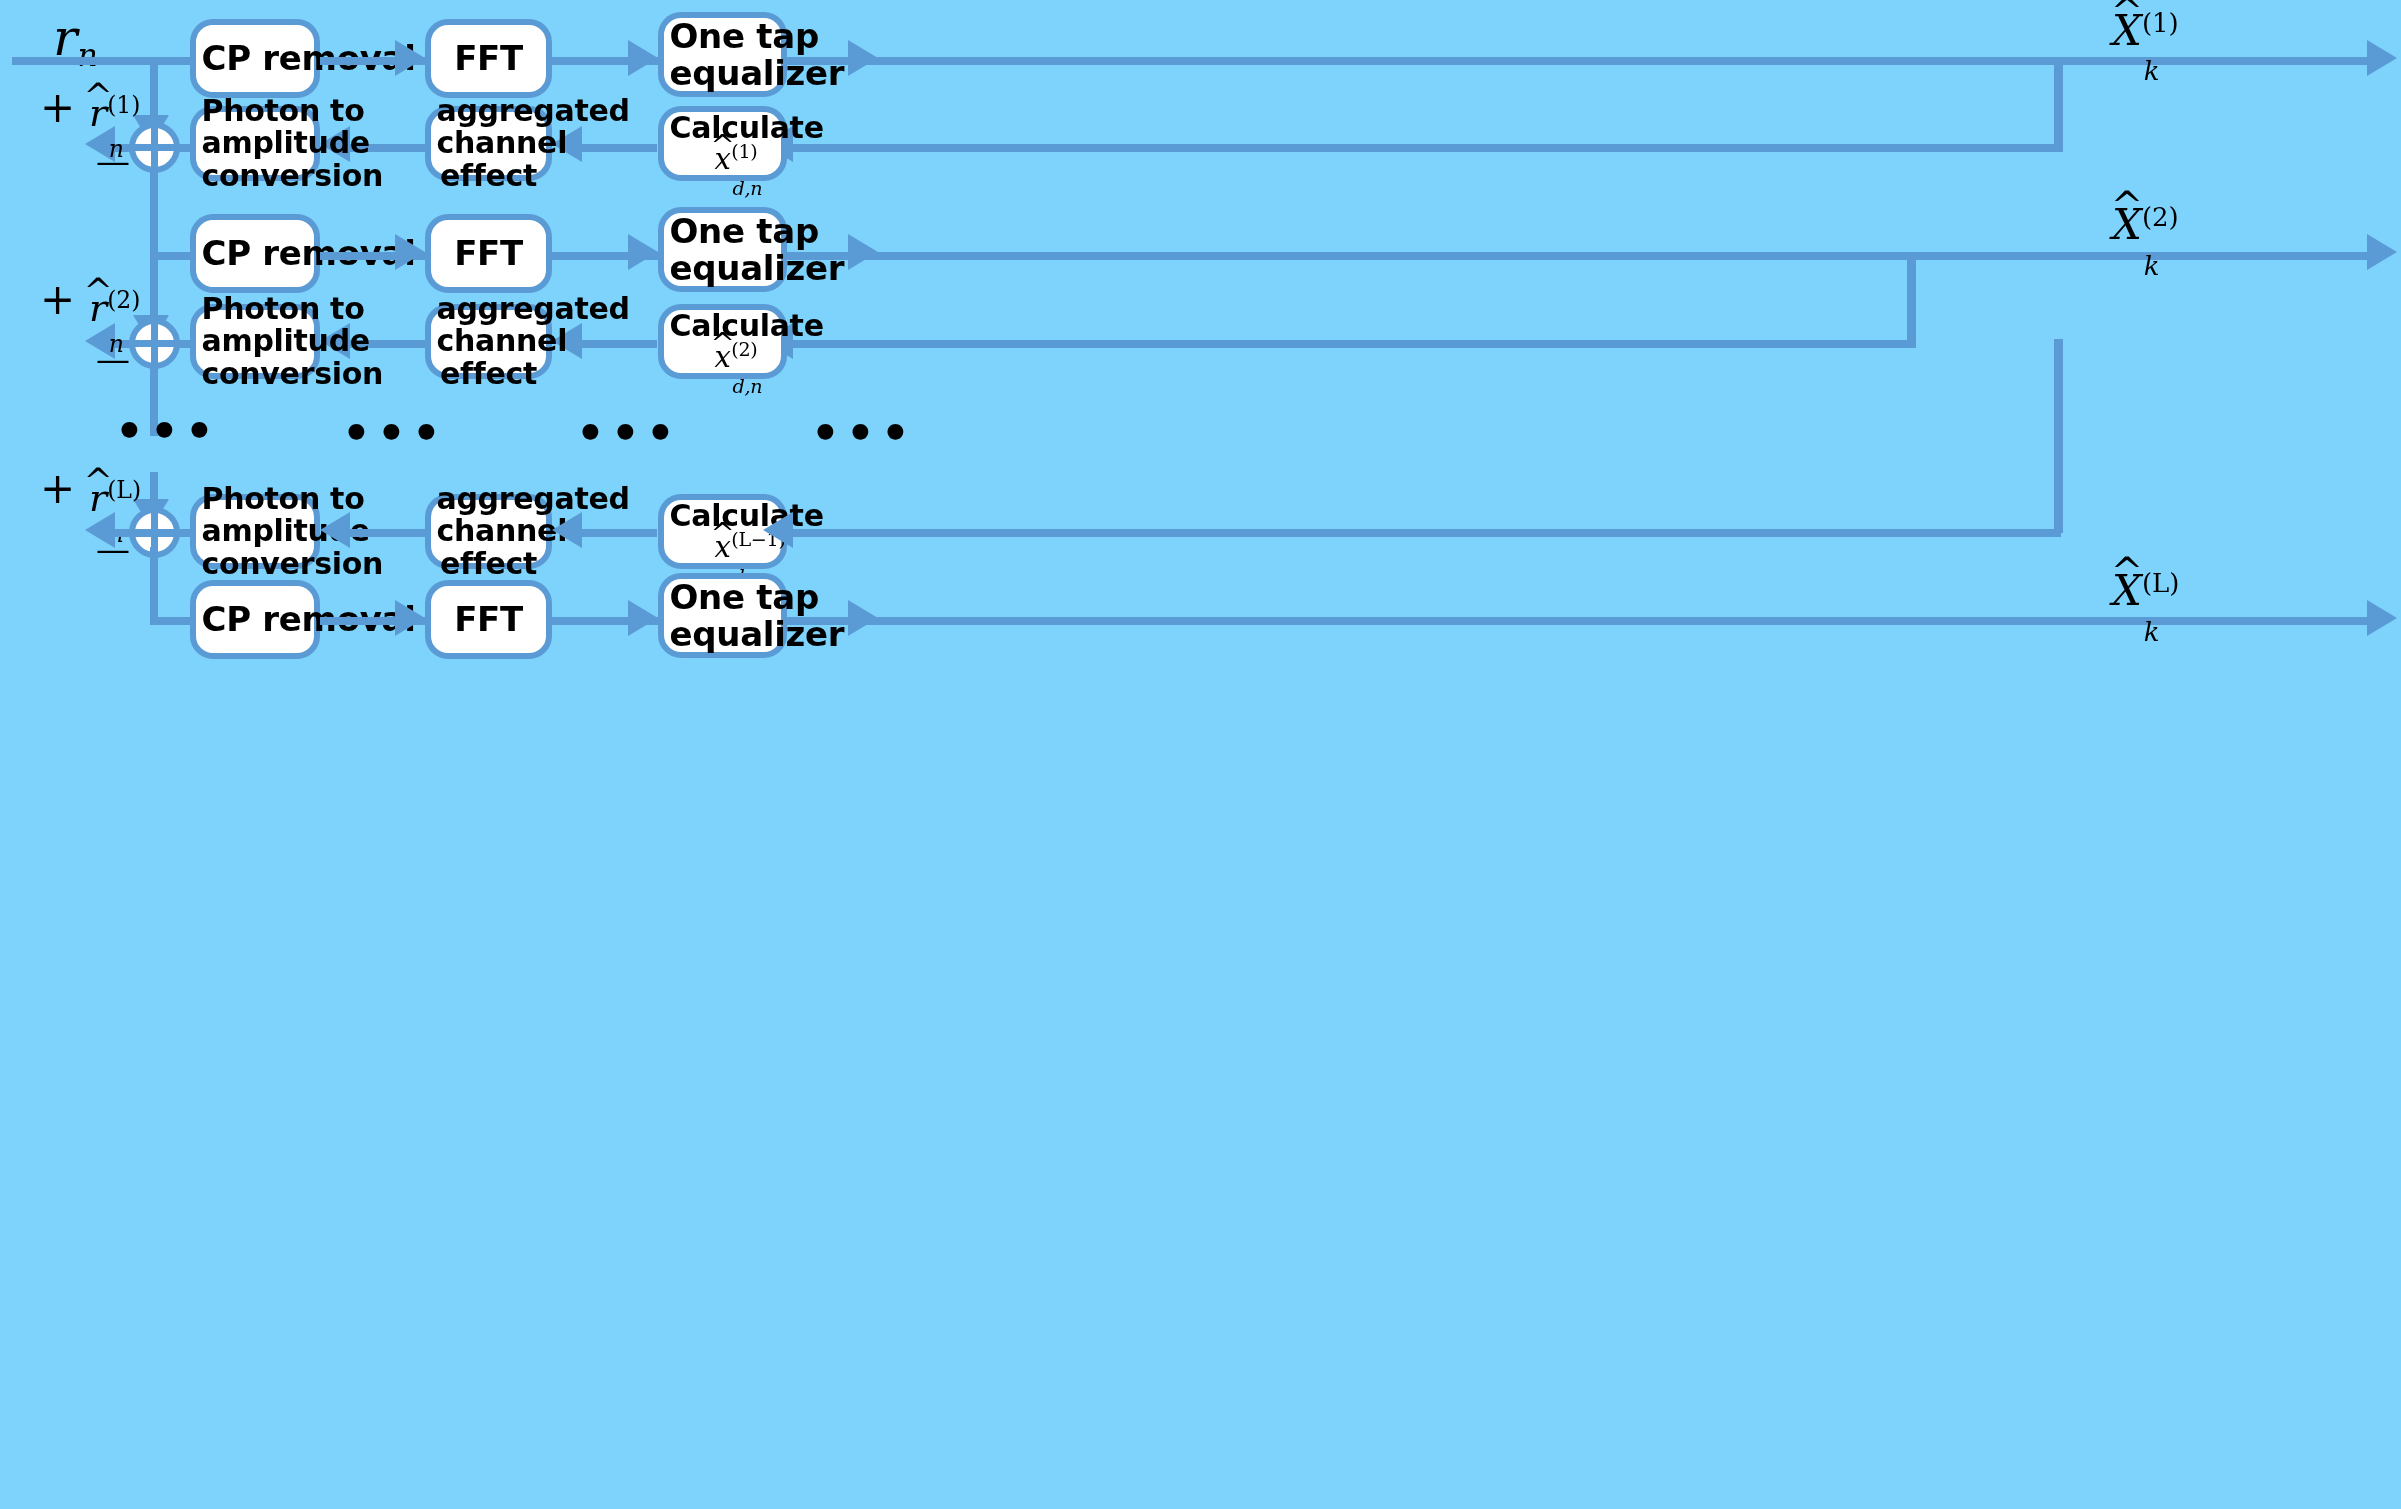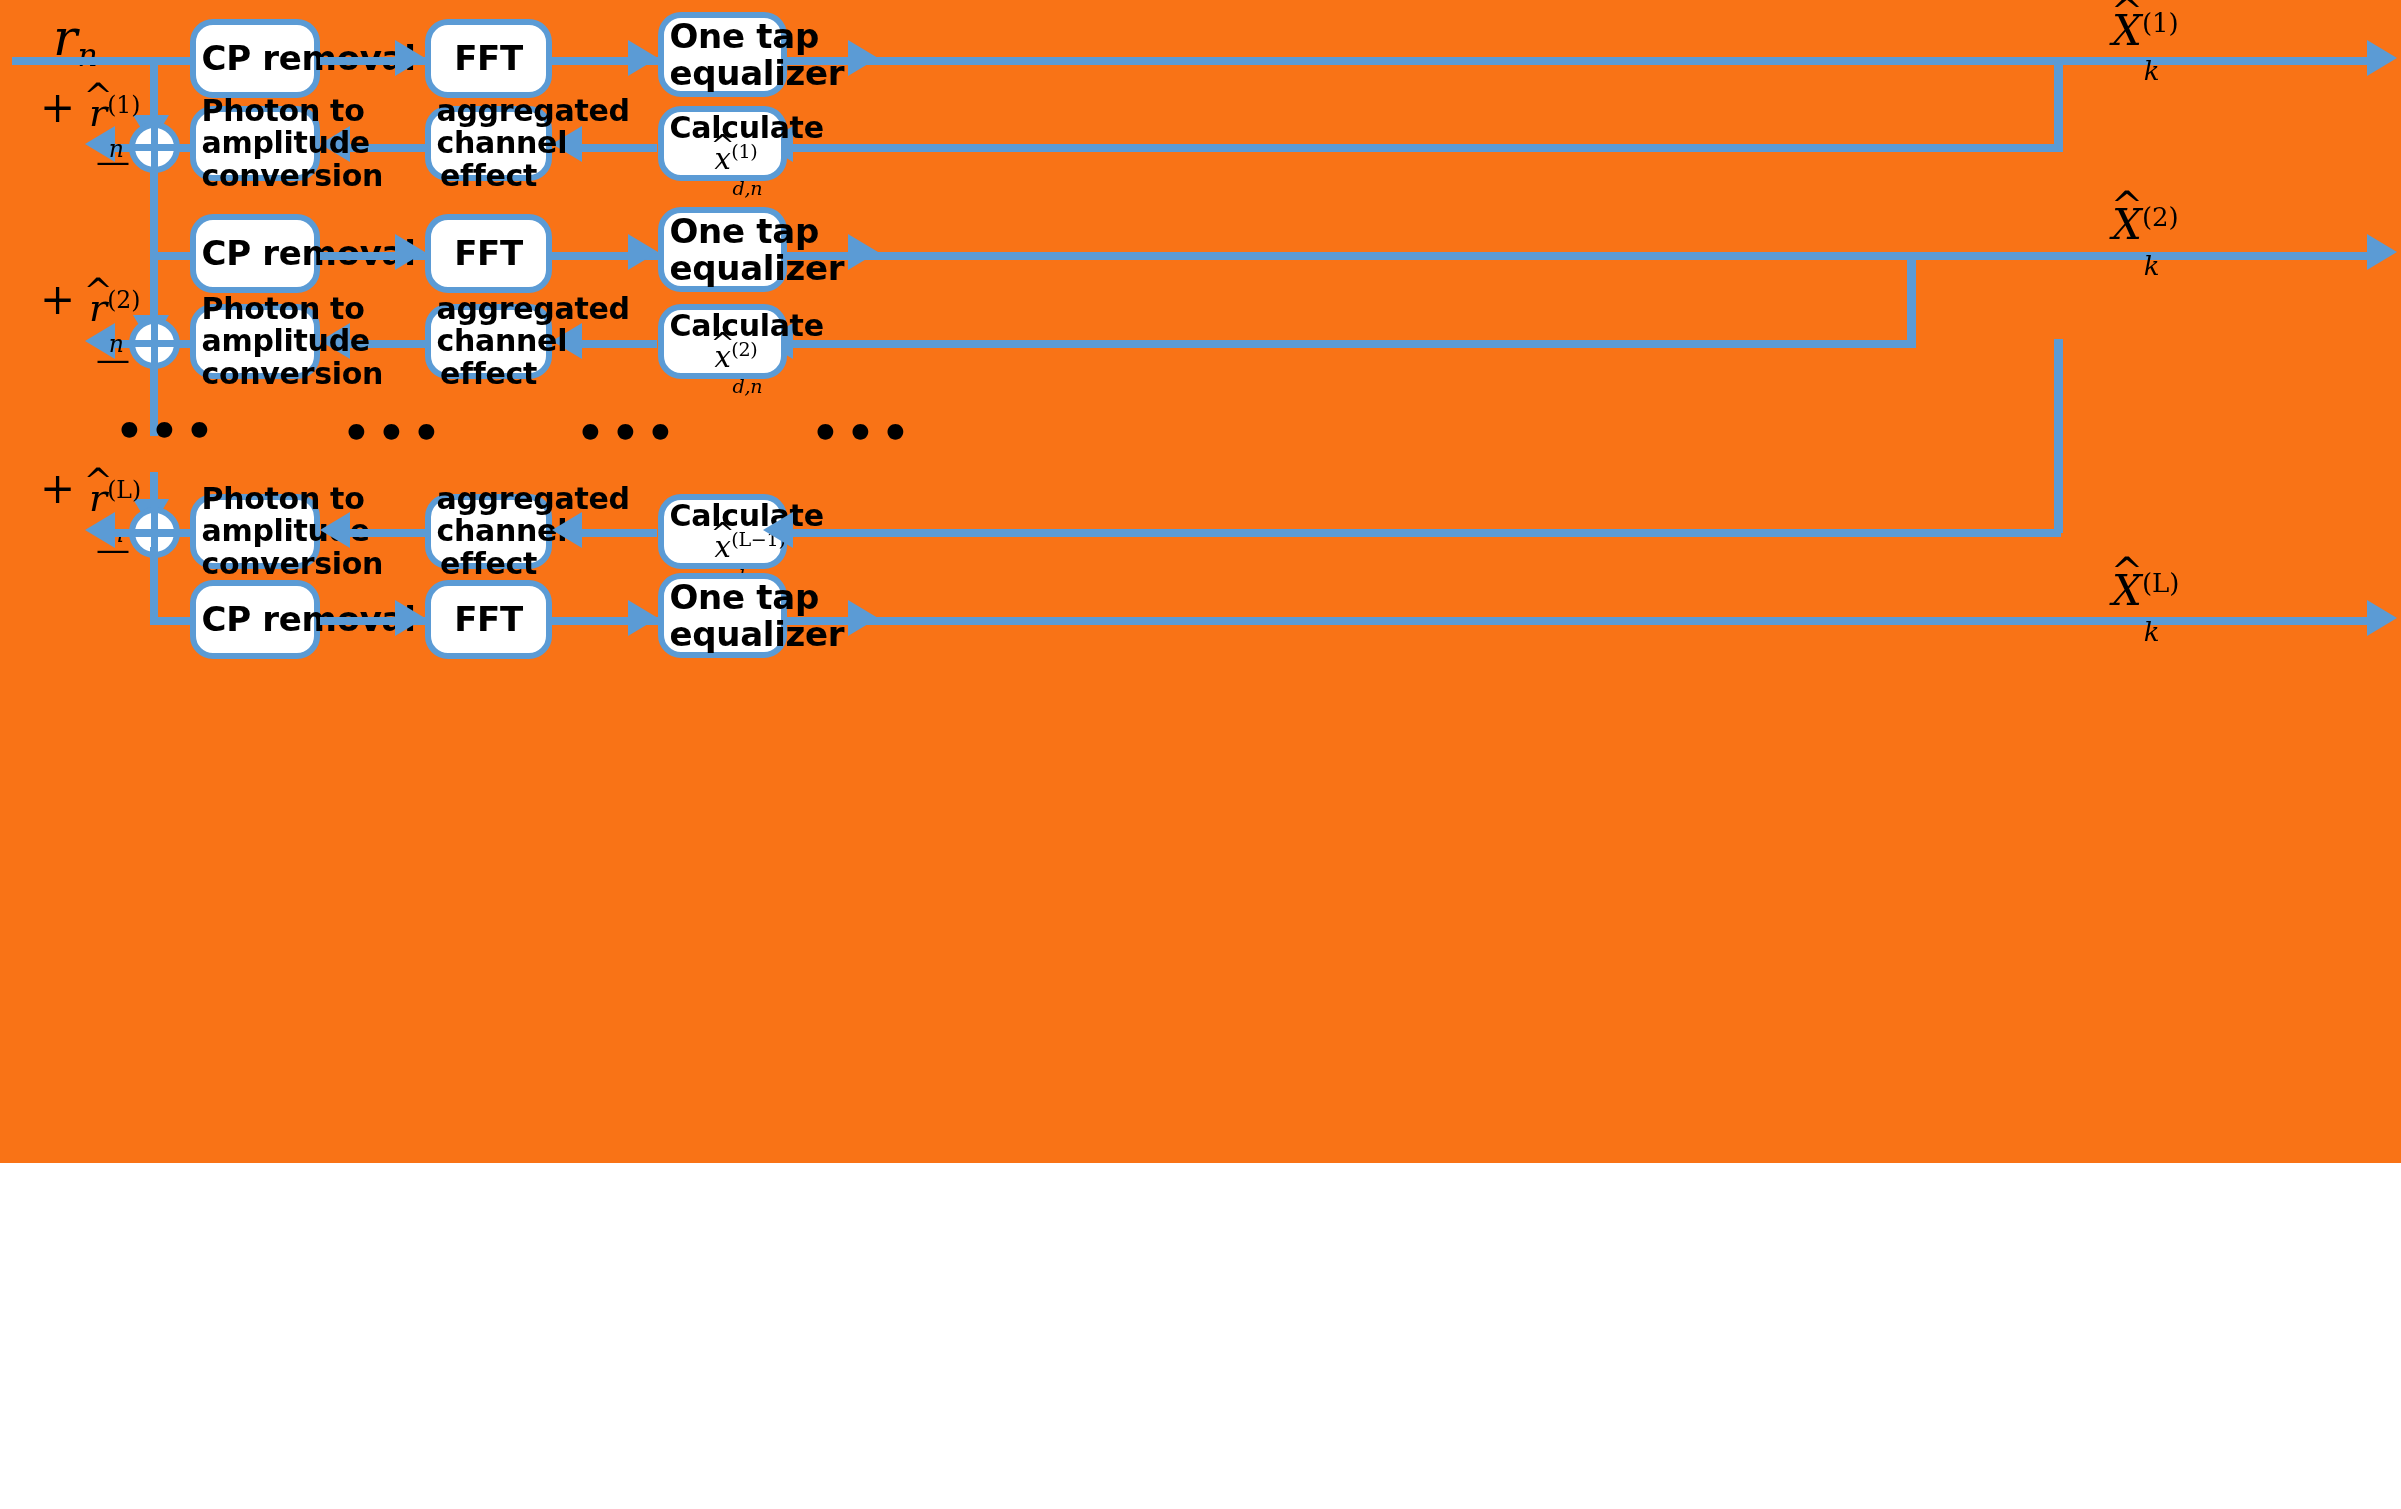--- a/index.html
+++ b/index.html
@@ -1,17 +1,17 @@
 <!DOCTYPE html>
 <html style="font-size:11px"><head>
 <meta charset="utf-8">
 <style>
   html,body{margin:0;padding:0;background:#ffffff;}
   body{font-family:"DejaVu Sans",sans-serif;}
-  #stage{position:relative;width:2401px;height:1163px;background:#f97316;overflow:hidden;}
+  #stage{position:relative;width:2401px;height:1509px;background:#7dd3fc;overflow:hidden;}
 
   
   .blk{
     position:absolute;
     box-sizing:border-box;
     border:6.2px solid var(--accent,#5B9BD5);
     border-radius:23px;
     background:#ffffff;
     display:flex;
     align-items:center;

